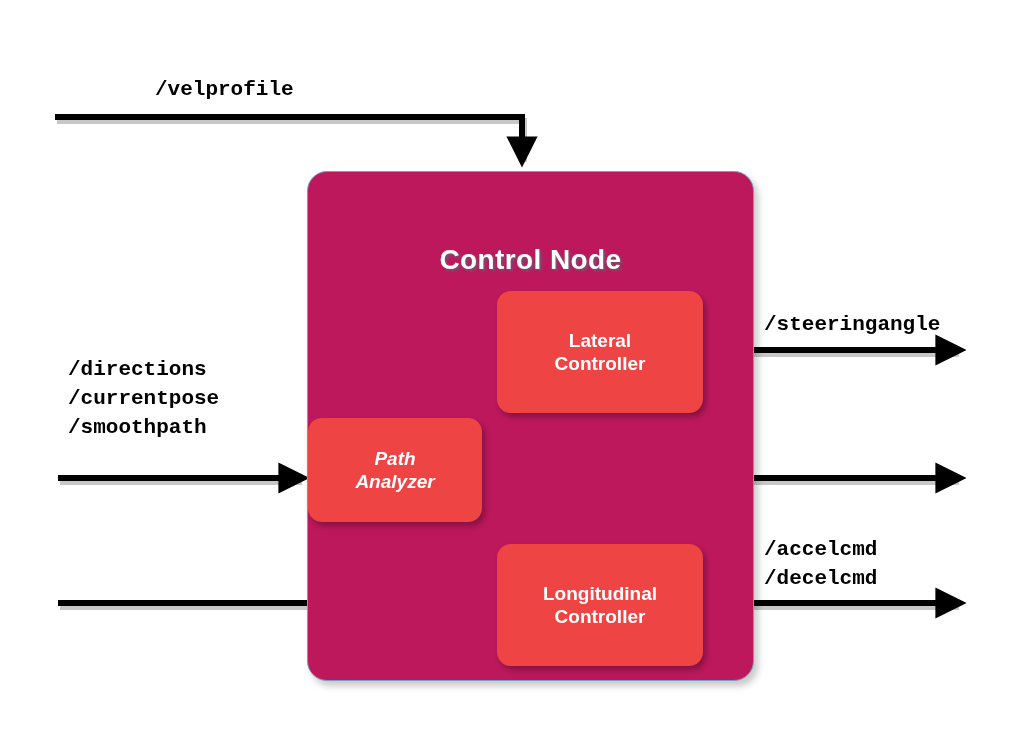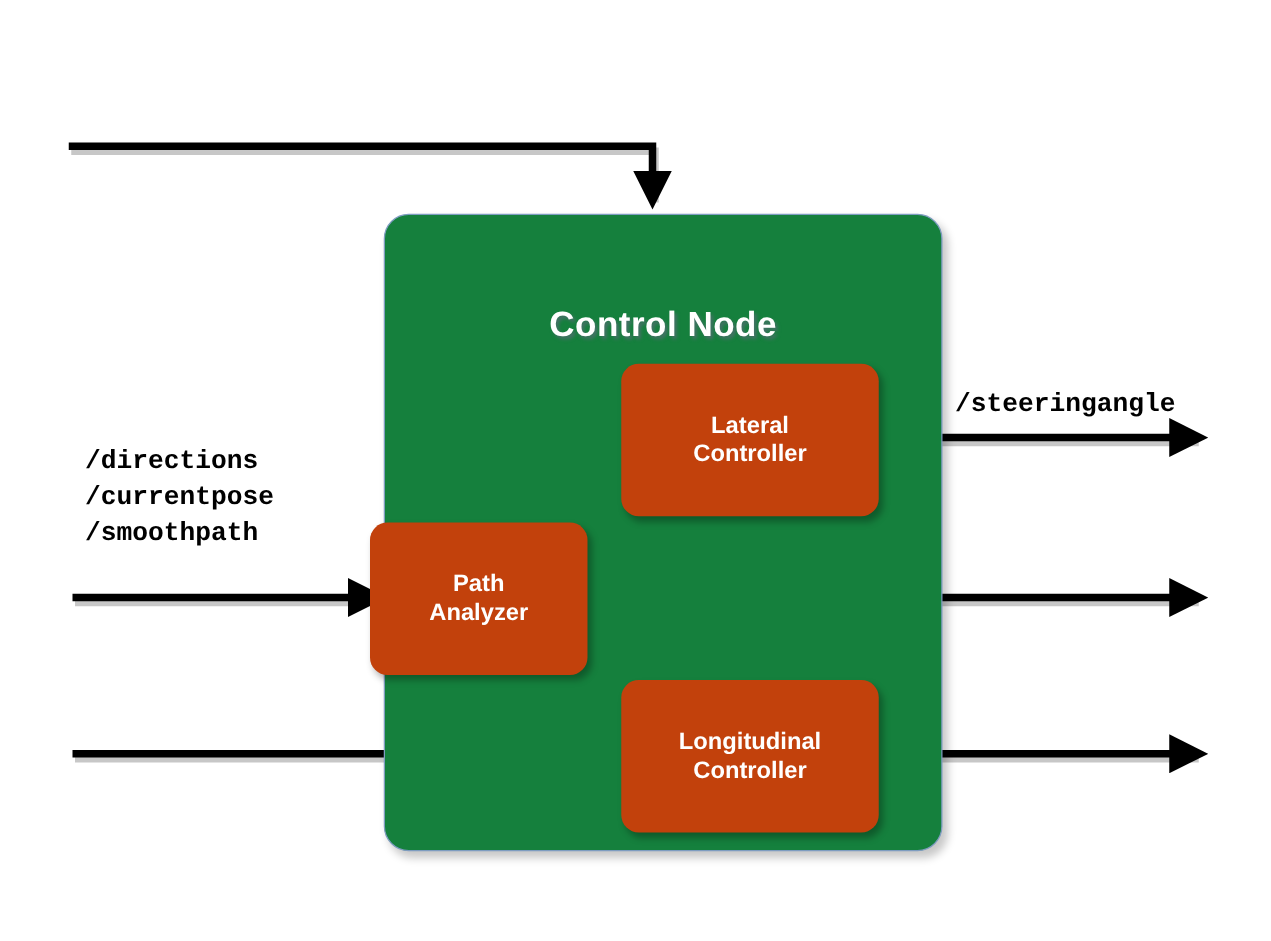--- a/index.html
+++ b/index.html
@@ -16,21 +16,21 @@
     font-family: "Liberation Sans", sans-serif;
   }
 
   
   .control-node {
     position: absolute;
     left: 307px;
     top: 171px;
     width: 447px;
     height: 510px;
-    background: #15803d;
+    background: #be185d;
     border: 1px solid #7e9cc0;
     border-radius: 20px;
     box-shadow: 4px 5px 7px rgba(0,0,0,0.22);
     box-sizing: border-box;
   }
   .control-node-title {
     position: absolute;
     left: 0;
     top: 72px;
     width: 100%;
@@ -38,37 +38,37 @@
     color: #ffffff;
     font-size: 28px;
     font-weight: bold;
     letter-spacing: 0.4px;
     text-shadow: 2px 2px 3px rgba(90,105,120,0.75);
   }
 
   
   .block {
     position: absolute;
-    background: #c2410c;
+    background: #ef4444;
     border-radius: 14px;
     box-shadow: 3px 4px 6px rgba(0,0,0,0.30);
     color: #ffffff;
     font-size: 19px;
     font-weight: bold;
     line-height: 1.22;
     display: flex;
     align-items: center;
     justify-content: center;
     text-align: center;
     box-sizing: border-box;
   }
   .block span { display: block; white-space: pre-line; }
 
   #block-lateral      { left: 497px; top: 291px; width: 206px; height: 122px; }
-  #block-path         { left: 296px; top: 418px; width: 174px; height: 122px; }
+  #block-path         { left: 308px; top: 418px; width: 174px; height: 104px; font-style: italic; }
   #block-longitudinal { left: 497px; top: 544px; width: 206px; height: 122px; text-align: center; }
 
   
   .topic {
     position: absolute;
     font-family: "Liberation Mono", "DejaVu Sans Mono", monospace;
     font-size: 21px;
     font-weight: bold;
     color: #000000;
     white-space: pre-line;
@@ -157,23 +157,26 @@
   <div class="block" id="block-path">
     <span>Path
 Analyzer</span>
   </div>
 
   <div class="block" id="block-longitudinal">
     <span>Longitudinal
 Controller</span>
   </div>
 
+  <div class="topic" id="lbl-velprofile">/velprofile</div>
 
   <div class="topic" id="lbl-directions">/directions
 /currentpose
 /smoothpath</div>
 
 
   <div class="topic" id="lbl-steeringangle">/steeringangle</div>
 
 
+  <div class="topic" id="lbl-accelcmd">/accelcmd
+/decelcmd</div>
 
 </div>
 
 </body></html>

